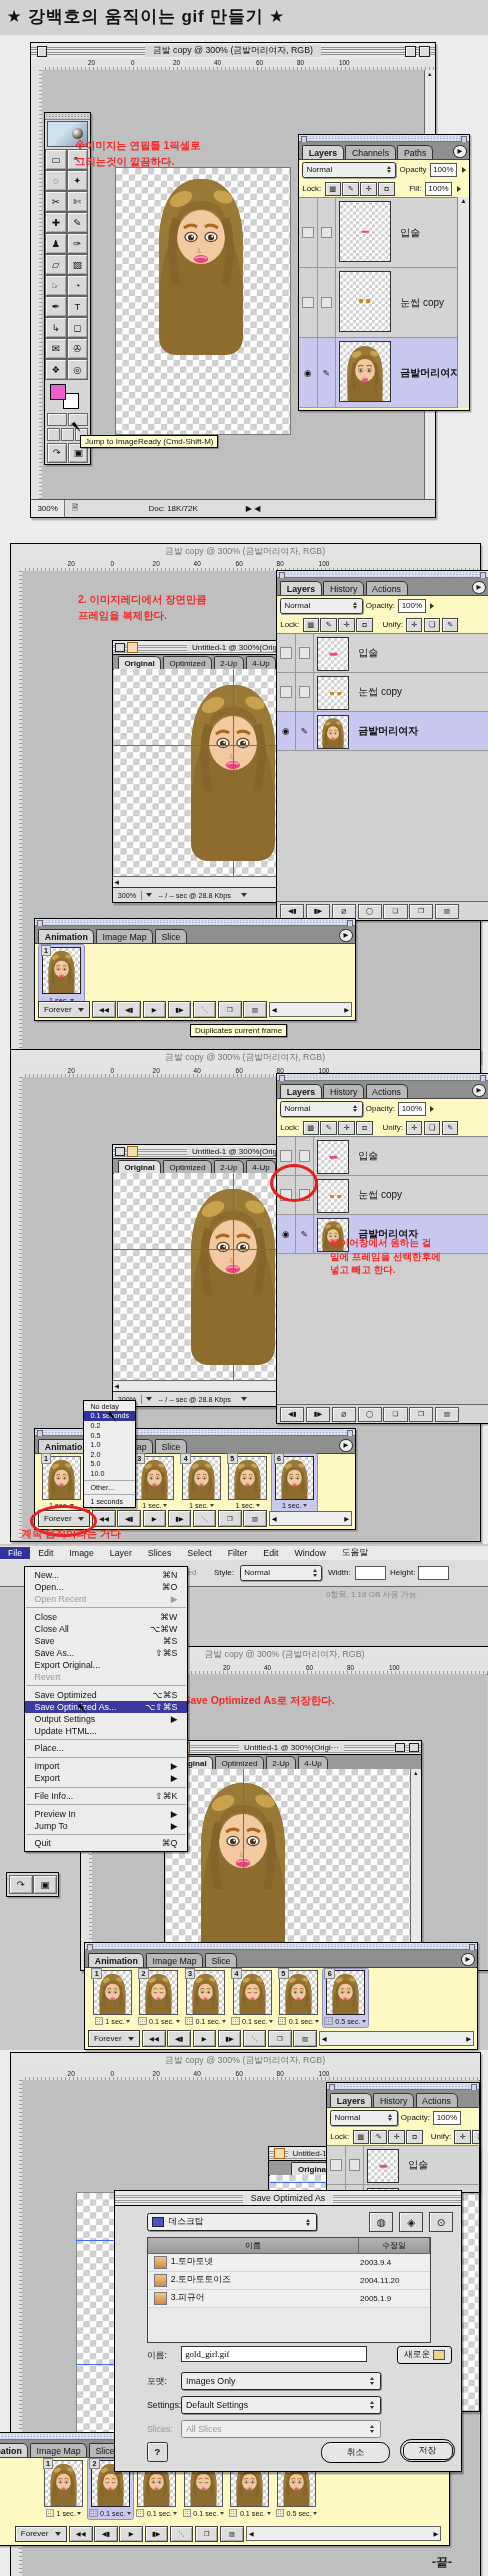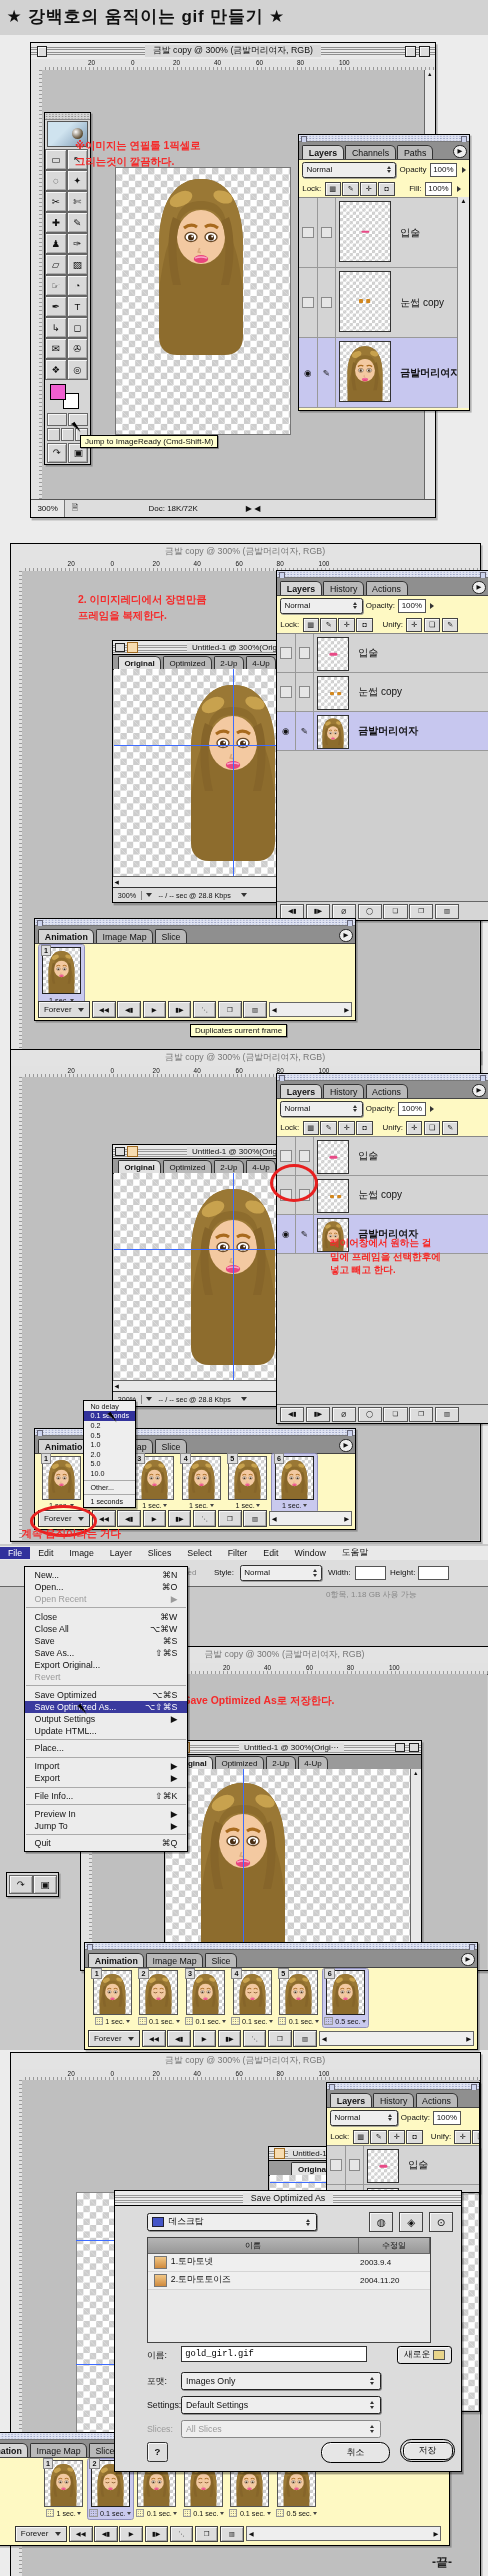--- a/index.html
+++ b/index.html
@@ -141,21 +141,21 @@
   .fl-head div{display:flex;align-items:center;justify-content:center;font-size:8px;background:linear-gradient(#b5b5b5,#989898);border-right:0.8px solid #666}
   .fl-row{display:flex;height:17px;align-items:center;font-size:8.8px;border-bottom:0.8px solid #d5d5d5;background:#efefef}
   .fl-row .nm{flex:1;display:flex;align-items:center;gap:4px;padding-left:6.4px;overflow:hidden;white-space:nowrap}
   .fl-row .dt{width:70px;font-size:8px}
   .fl-row.dim{color:#999}
   .ficon{width:10.4px;height:10.4px;border:0.8px solid #777;background:linear-gradient(#f2c887,#cf8a3e);flex:none}
   .fl-row.dim .ficon{background:linear-gradient(#e8c9d2,#b393a0)}
   .dlg-label{position:absolute;font-size:8.8px}
   .dlg-drop{position:absolute;border:0.8px solid #222;background:#eee;box-shadow:0.8px 0.8px 0 #777;border-radius:2.4px;display:flex;align-items:center;font-size:8.8px;padding:0 4px;height:16px;justify-content:space-between}
   .dlg-drop.dis{color:#999;box-shadow:none;border-color:#888}
-  .dlg-input{position:absolute;border:1.6px solid #333;background:#fff;font-size:8.8px;padding:0 3.2px;height:14.4px;font-family:Liberation Mono, monospace}
+  .dlg-input{position:absolute;border:1.6px solid #333;background:#fff;font-size:8.8px;padding:0 3.2px;height:14.4px;font-family:Liberation Serif, serif}
   .macbtn{position:absolute;border:0.8px solid #000;background:#e6e6e6;border-radius:9.6px;font-size:8.8px;display:flex;align-items:center;justify-content:center;box-shadow:inset 0.8px 0.8px 0 #fff}
   .defring{position:absolute;border:1.6px solid #000;border-radius:11.2px;padding:1.6px;background:#dcdcdc}
   .defring .inner{border:0.8px solid #000;background:#e6e6e6;border-radius:7.2px;font-size:8.8px;display:flex;align-items:center;justify-content:center;height:16px;box-shadow:inset 0.8px 0.8px 0 #fff}
   .helpbtn{position:absolute;width:19px;height:17.6px;border:0.8px solid #333;background:#ddd;box-shadow:inset 0.8px 0.8px 0 #fff;display:flex;align-items:center;justify-content:center;font-weight:bold;font-size:9.6px;border-radius:2.4px}
   .girl-slot{position:absolute;z-index:2}
   .girl-slot svg{width:100%;height:100%;display:block}
   .g-eyes-closed{display:none}
   .eyes-closed .g-eyes-open{display:none}
   .eyes-closed .g-eyes-closed{display:block}
   .fthumb .girl-wrap,.lthumb .girl-wrap{position:absolute;inset:0}
@@ -2040,20 +2040,27 @@
             </span>
           <span class="dt">2003.9.4</span>
         </div>
           <div class="fl-row">
           <span class="nm">
               <span class="ficon"></span>
               <span>2.토마토토이즈</span>
             </span>
           <span class="dt">2004.11.20</span>
         </div>
+          <div class="fl-row">
+          <span class="nm">
+              <span class="ficon"></span>
+              <span>3.피규어</span>
+            </span>
+          <span class="dt">2005.1.9</span>
+        </div>
         </div>
     </div>
     <span class="dlg-label" style="left:32px;top:159px">이름:</span>
     <input class="dlg-input" style="left: 66px; top: 155px; width: 178px;" value="gold_girl.gif">
     <div class="macbtn" style="left:282px;top:155px;width:53px;height:16px;border-radius:3.2px;gap:3.2px">
       <span>새로운</span>
         <span style="width:9.6px;height:7.2px;background:#e8d48a;border:0.8px solid #555;display:inline-block"></span>
     </div>
     <span class="dlg-label" style="left:32px;top:185px">포맷:</span>
     <div class="dlg-drop" style="left:66px;top:181px;width:190px">

